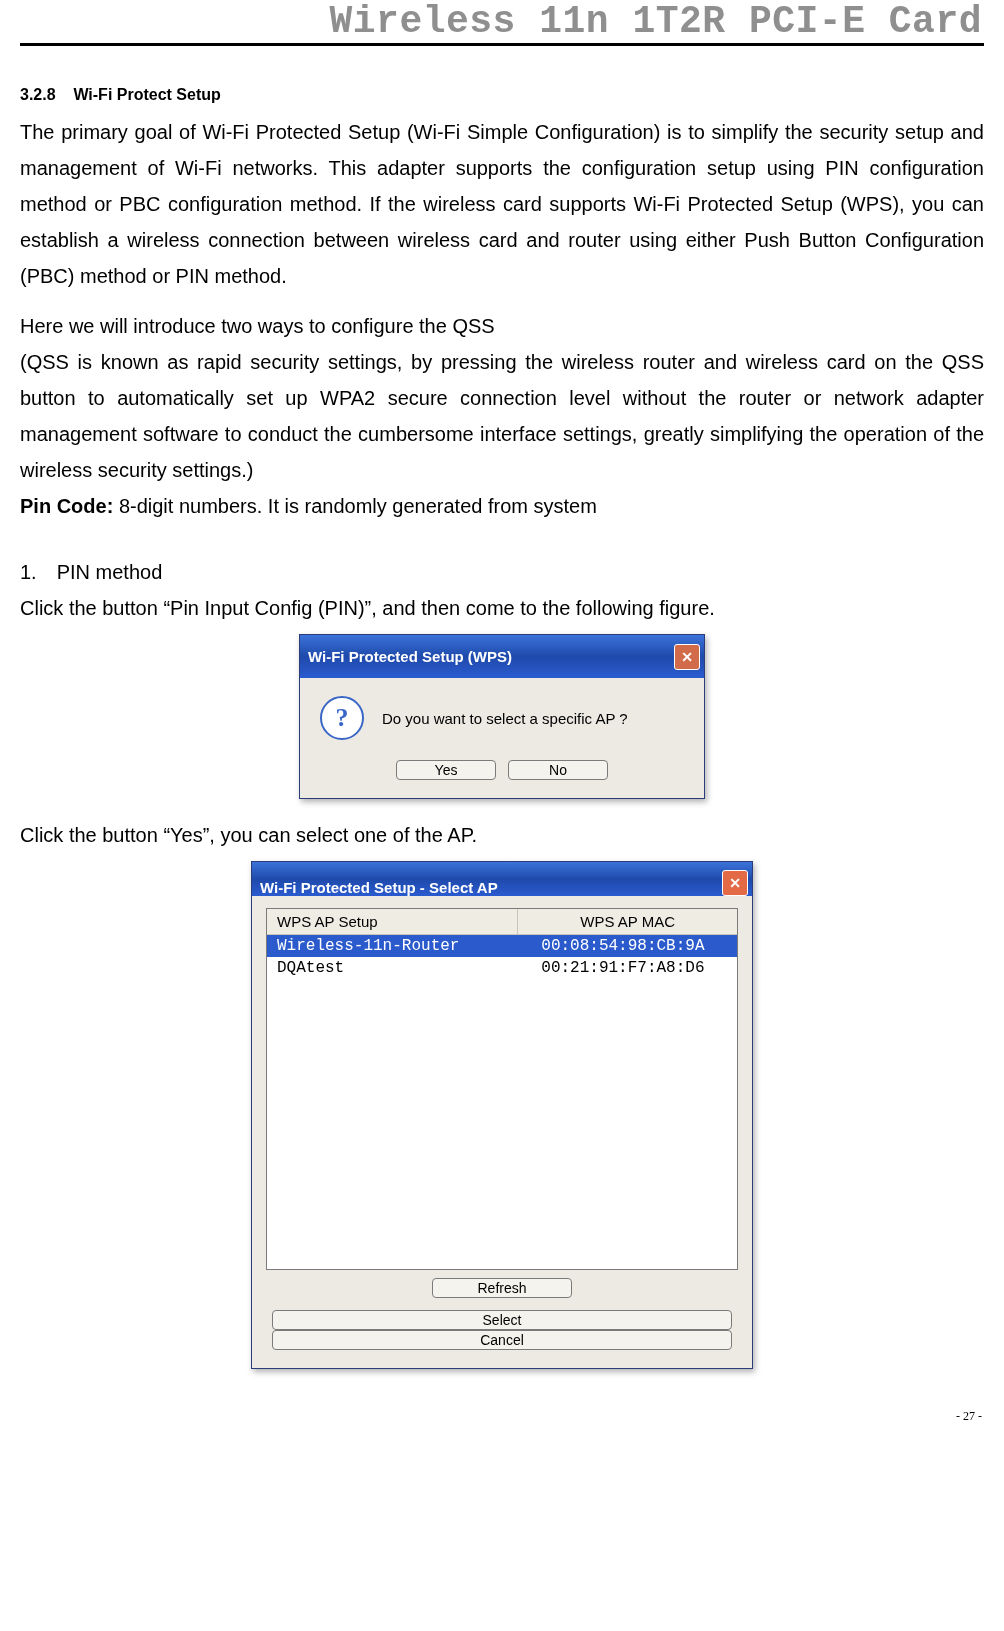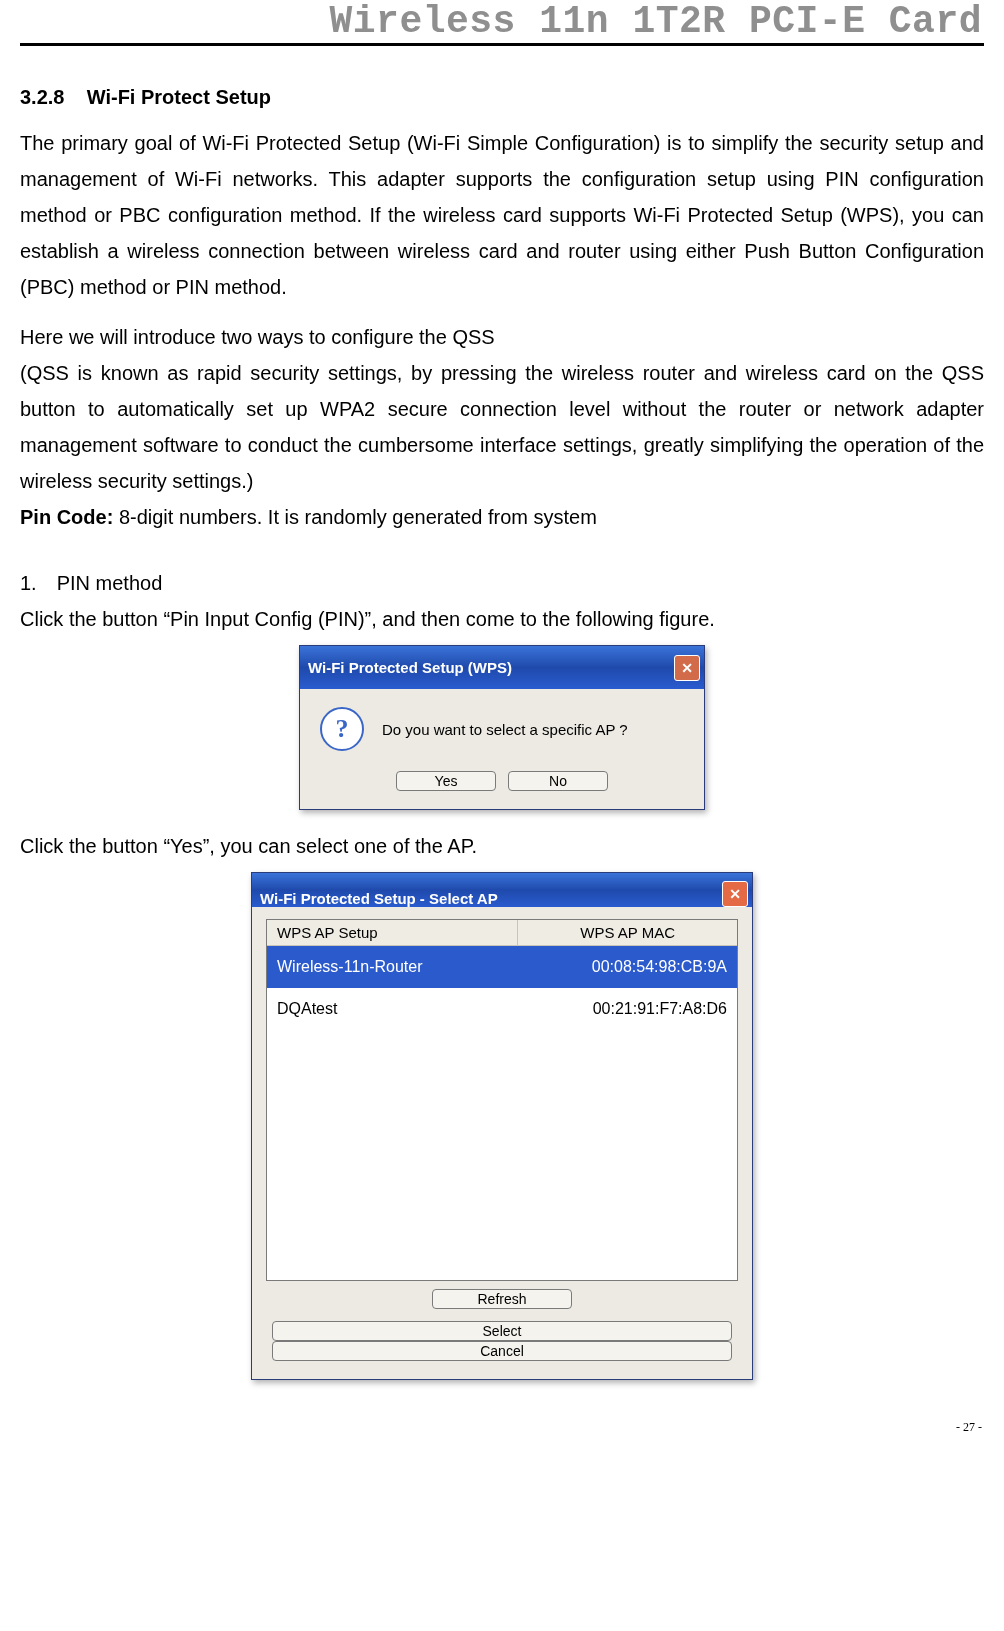--- a/index.html
+++ b/index.html
@@ -18,23 +18,23 @@
     font-size: 38px;
     font-weight: bold;
     color: #8f8f8f;
     text-align: right;
     padding-right: 2px;
     border-bottom: 3px solid #000;
     letter-spacing: 0.5px;
     margin-bottom: 40px;
   }
   .section-heading {
-    font-size: 20px;
+    font-size: 16px;
     font-weight: bold;
-    margin-bottom: 16px;
+    margin-bottom: 10px;
   }
   .body-text {
     font-size: 20px;
     line-height: 1.8;
     text-align: justify;
   }
   .tight { margin-top: 14px; }
   .gap  { margin-top: 30px; }
   .ol-item { margin-left: 0; padding-left: 0; }
   .figure-wrap {
@@ -132,23 +132,23 @@
   }
   .ap-head-cell {
     padding:4px 10px;
     border-right:1px solid #c9c6b9;
   }
   .col-name { width:49%; }
   .col-mac  { flex:1; text-align:center; }
   .ap-row {
     display:flex;font-size:16px;
   }
-  .ap-cell { padding:12px 10px; }
+  .ap-cell { padding:2px 10px;font-family:Liberation Mono, monospace; }
   .ap-cell.col-name { width:49%; }
-  .ap-cell.col-mac { flex:1; text-align:right; padding-left:24px;}
+  .ap-cell.col-mac { flex:1; text-align:left; padding-left:24px;}
   .ap-row.selected {
     background:#2a5acb;color:#fff;
   }
   .dlg2-btn-row-top {
     display:flex;justify-content:center;padding:8px 0;
   }
   .dlg2-btn-row-bot {
     display:flex;justify-content:center;padding:4px 6px 4px 6px;flex-direction:column;
   }
   .page-num {

